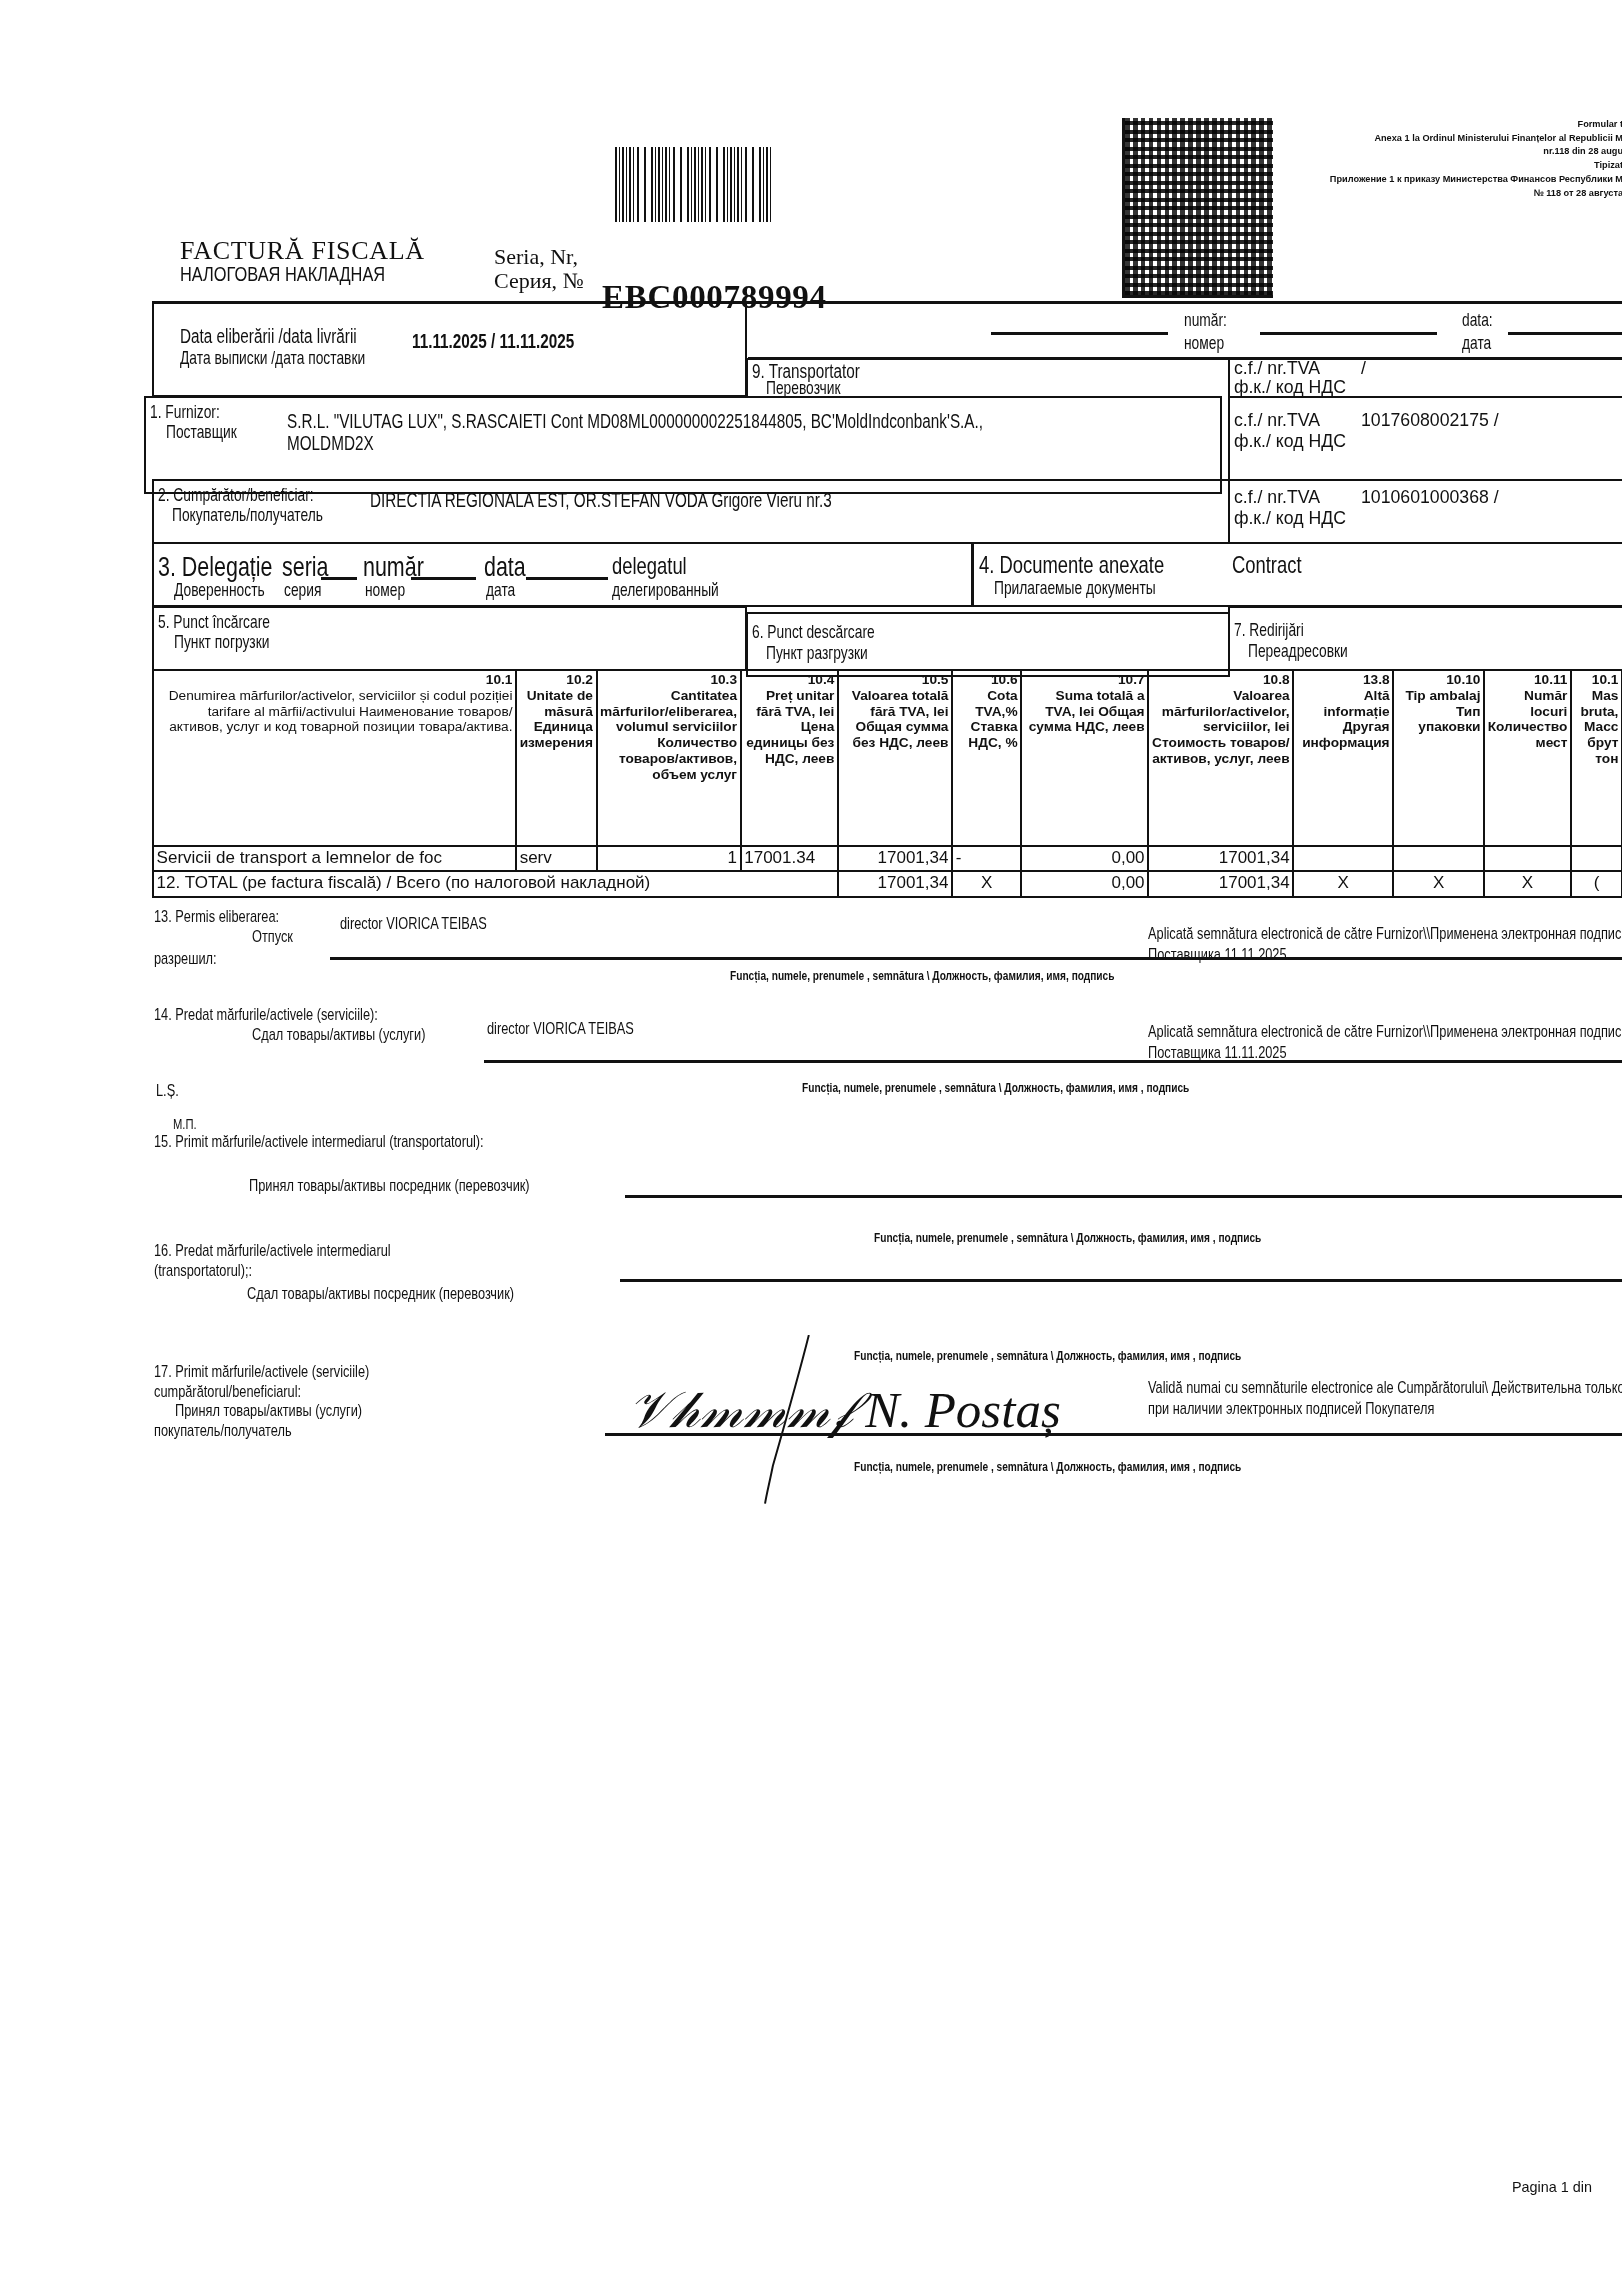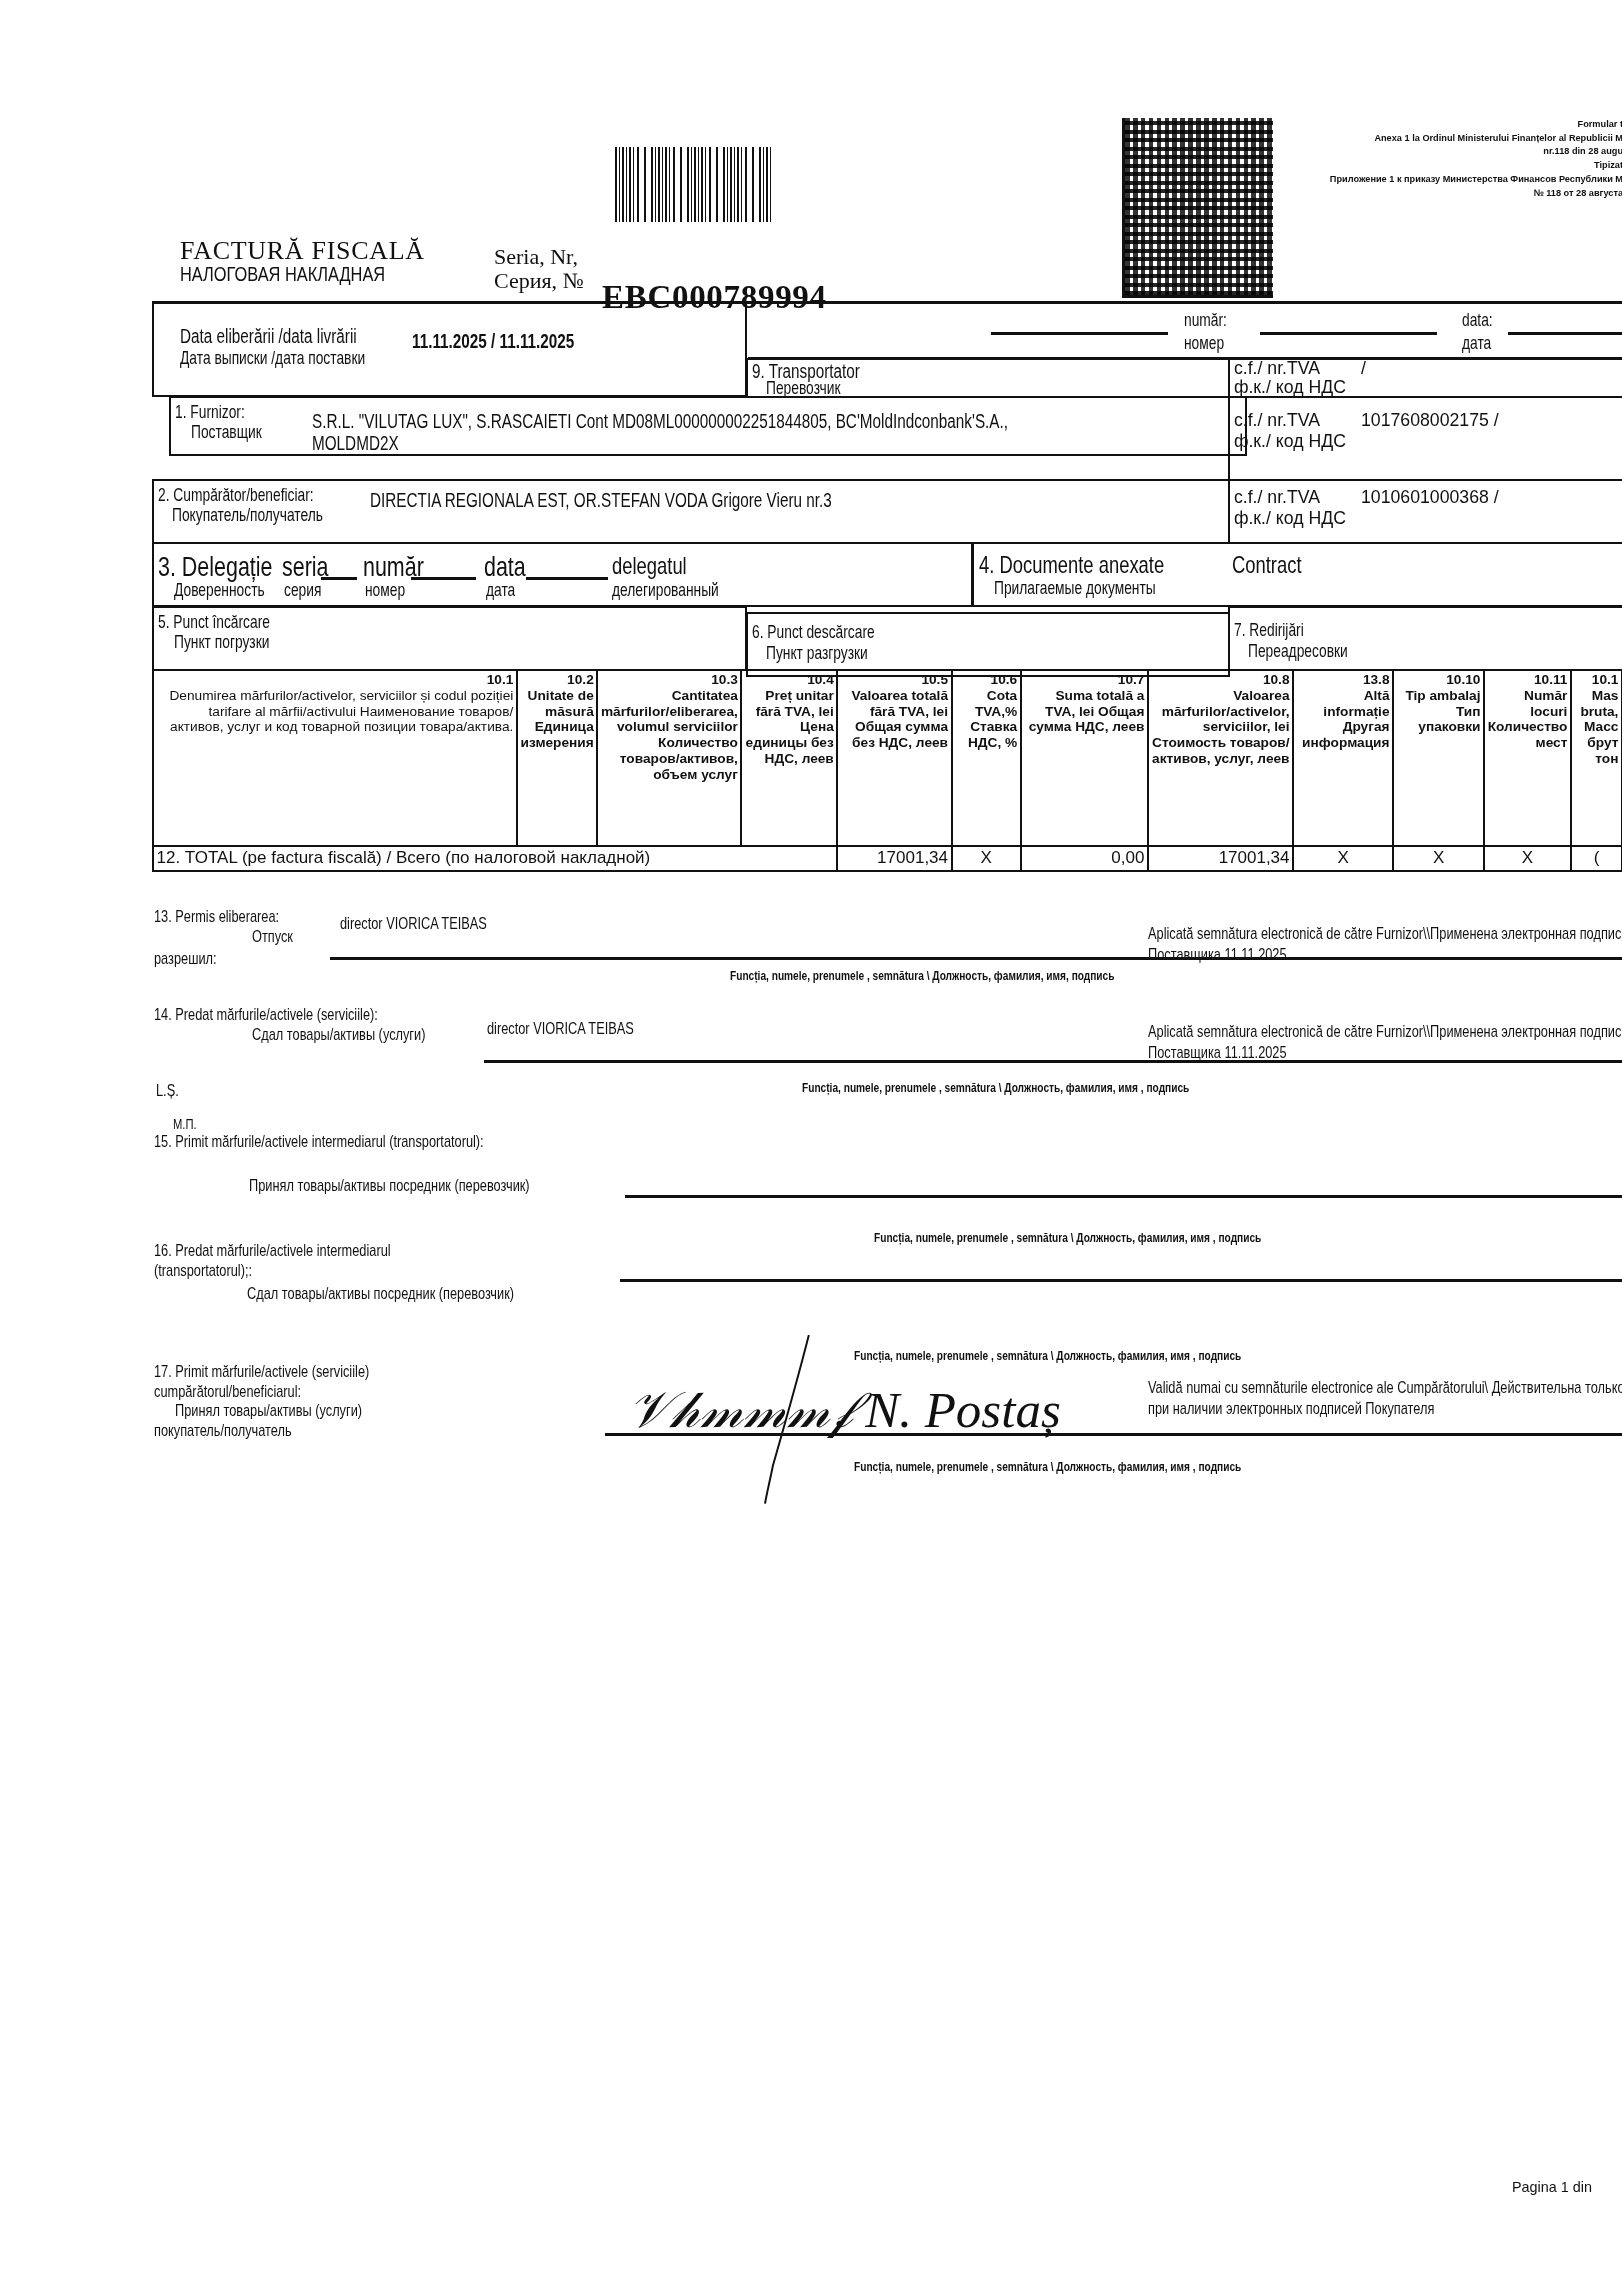--- a/index.html
+++ b/index.html
@@ -76,21 +76,21 @@
 <div class="box" style="left:746px;top:358px;width:484px;height:39px;border-top:none;border-bottom:none;">
   <div class="abs lbl narrow" style="left:3.9px;top:2.6px;">9. Transportator</div>
   <div class="abs sub narrow" style="left:18.3px;top:21px;">Перевозчик</div>
 </div>
 <div class="box" style="left:1228px;top:358px;width:403px;height:39px;border-top:none;border-bottom:none;border-right:none;">
   <div class="abs sub" style="left:3.9px;top:1.3px;">c.f./ nr.TVA</div>
   <div class="abs sub" style="left:131px;top:1.3px;">/</div>
   <div class="abs sub" style="left:3.9px;top:19.6px;">ф.к./ код НДС</div>
 </div>
 
-<div class="box" style="left:169px;top:396px;width:1078px;height:60px;">
+<div class="box" style="left:144px;top:396px;width:1078px;height:98px;">
   <div class="abs sub narrow" style="left:3.9px;top:5.2px;">1. Furnizor:</div>
   <div class="abs sub narrow" style="left:19.6px;top:25px;">Поставщик</div>
   <div class="abs val narrow" style="left:141px;top:11.8px;">S.R.L. "VILUTAG LUX", S.RASCAIETI  Cont MD08ML000000002251844805, BC'MoldIndconbank'S.A.,</div>
   <div class="abs val narrow" style="left:141px;top:34px;">MOLDMD2X</div>
 </div>
 <div class="box" style="left:1228px;top:396px;width:403px;height:85px;border-right:none;">
   <div class="abs sub" style="left:3.9px;top:13px;">c.f./ nr.TVA</div>
   <div class="abs sub" style="left:131px;top:13px;">1017608002175 /</div>
   <div class="abs sub" style="left:3.9px;top:34px;">ф.к./ код НДС</div>
 </div>
@@ -202,20 +202,34 @@
           <div>Număr locuri Количество мест</div>
         </th>
       <th>
           <div>10.1</div>
           <div>Mas bruta, Масс брут тон</div>
         </th>
     </tr>
   </thead>
   <tbody>
     <tr>
+      <td>Servicii de transport a lemnelor de foc</td>
+      <td>serv</td>
+      <td class="r">1</td>
+      <td>17001.34</td>
+      <td class="r">17001,34</td>
+      <td>-</td>
+      <td class="r">0,00</td>
+      <td class="r">17001,34</td>
+      <td></td>
+      <td></td>
+      <td></td>
+      <td></td>
+    </tr>
+    <tr>
       <td colspan="4" style="border-right:none;">12. TOTAL (pe factura fiscală) / Всего (по налоговой накладной)</td>
       <td class="r">17001,34</td>
       <td class="c">X</td>
       <td class="r">0,00</td>
       <td class="r">17001,34</td>
       <td class="c">X</td>
       <td class="c">X</td>
       <td class="c">X</td>
       <td class="c">(</td>
     </tr>

